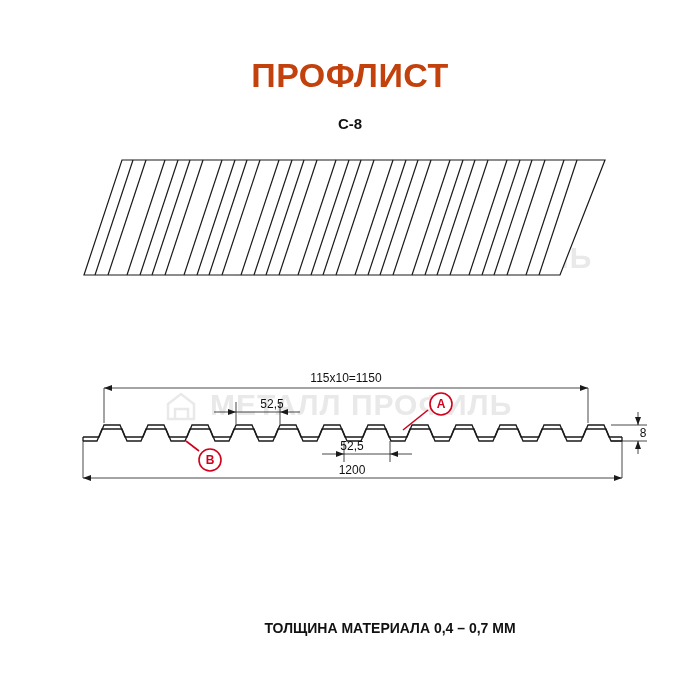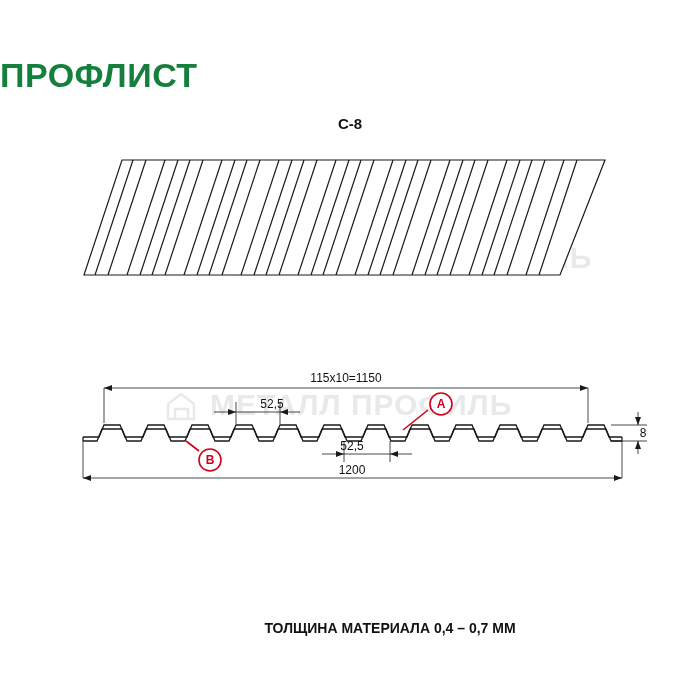--- a/index.html
+++ b/index.html
@@ -19,24 +19,25 @@
     position: absolute;
     inset: 0;
     width: 700px;
     height: 700px;
   }
   .title {
     position: absolute;
     top: 56px;
     left: 0;
     width: 700px;
+    text-align: center;
     font-size: 34px;
     font-weight: bold;
     letter-spacing: 0.5px;
-    color: #15803d;
+    color: #c2410c;
   }
   .subtitle {
     position: absolute;
     top: 101px;
     left: 0;
     width: 700px;
     text-align: center;
     font-size: 15px;
     font-weight: bold;
     color: #111111;

